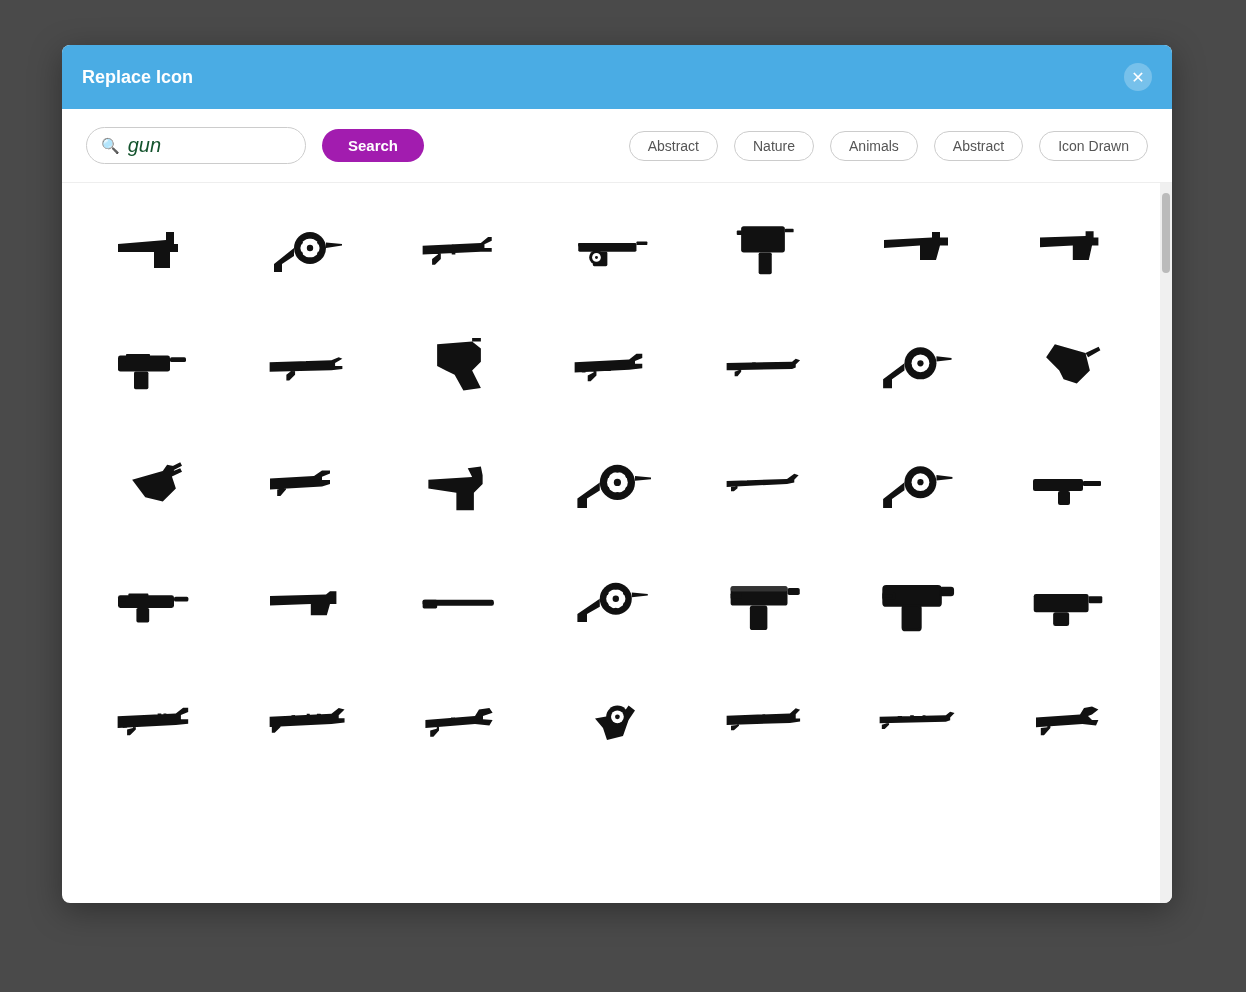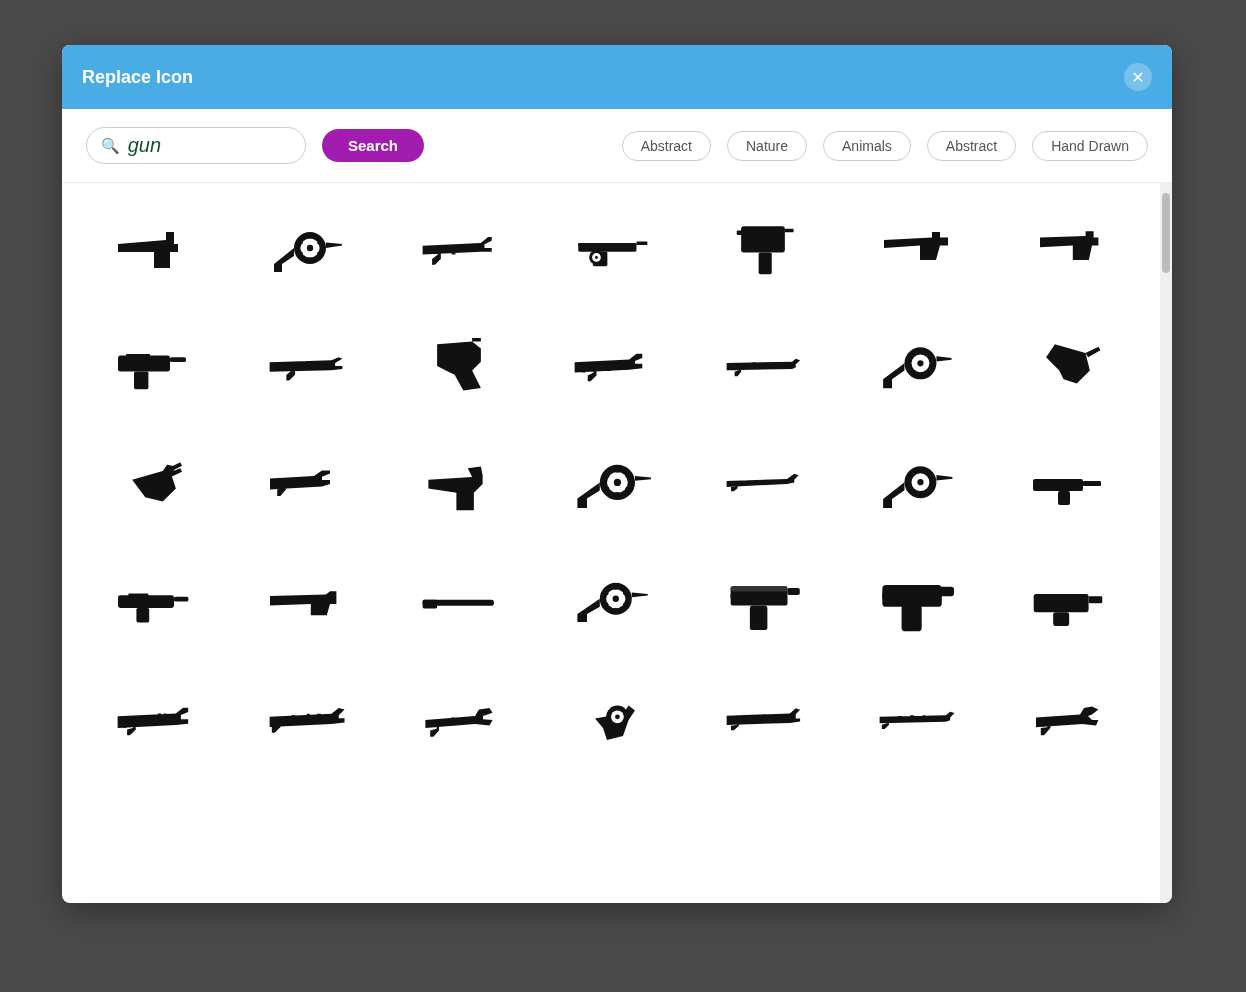--- a/index.html
+++ b/index.html
@@ -165,21 +165,21 @@
       <span class="search-icon-svg">🔍</span>
       <input class="search-input" type="text" value="gun" placeholder="gun" style="">
     </div>
     <button class="search-btn">Search</button>
 
     <div class="filter-tags">
       <button class="filter-tag">Abstract</button>
       <button class="filter-tag">Nature</button>
       <button class="filter-tag">Animals</button>
       <button class="filter-tag">Abstract</button>
-      <button class="filter-tag">Hand Drawn</button>
+      <button class="filter-tag">Icon Drawn</button>
     </div>
   </div>
 
   <div class="dialog-body">
     <div class="icon-grid-container">
       <div class="icon-grid">
 
         <div class="icon-cell">
           <svg viewBox="0 0 100 60">
               <path d="M5,25 L65,20 L65,15 L75,15 L75,25 L80,25 L80,35 L70,35 L70,55 L50,55 L50,35 L5,35 Z M65,15 L65,10 L75,10 L75,15 Z"></path>

